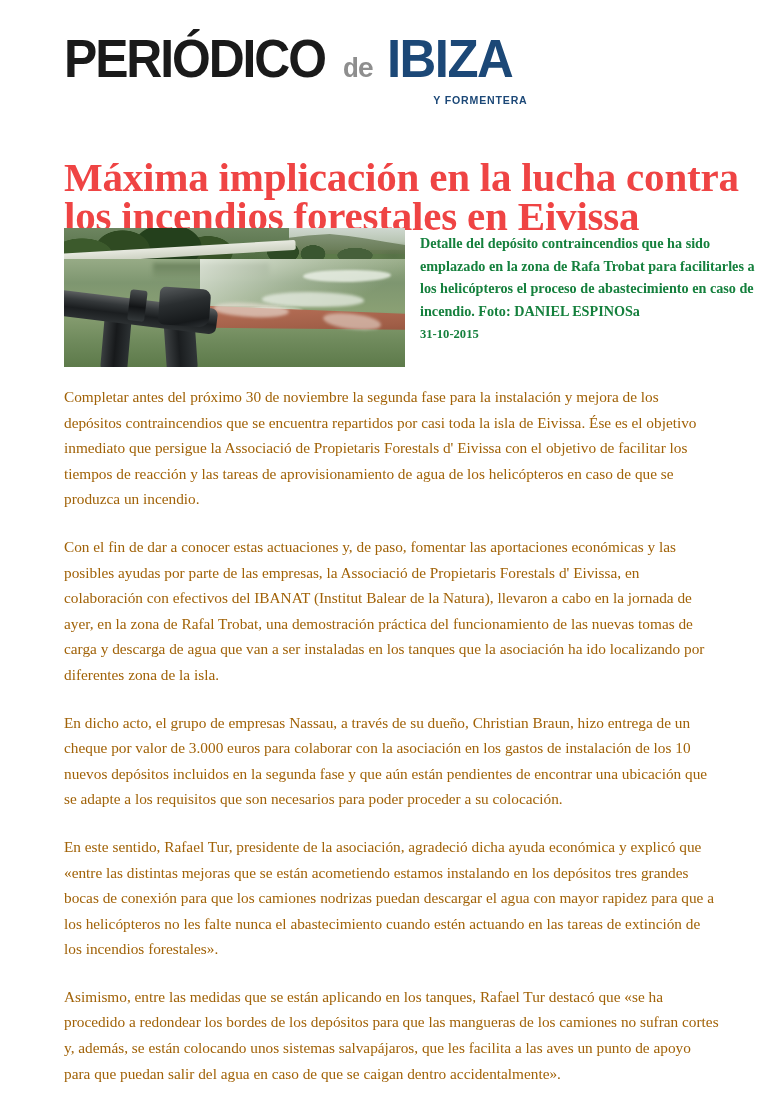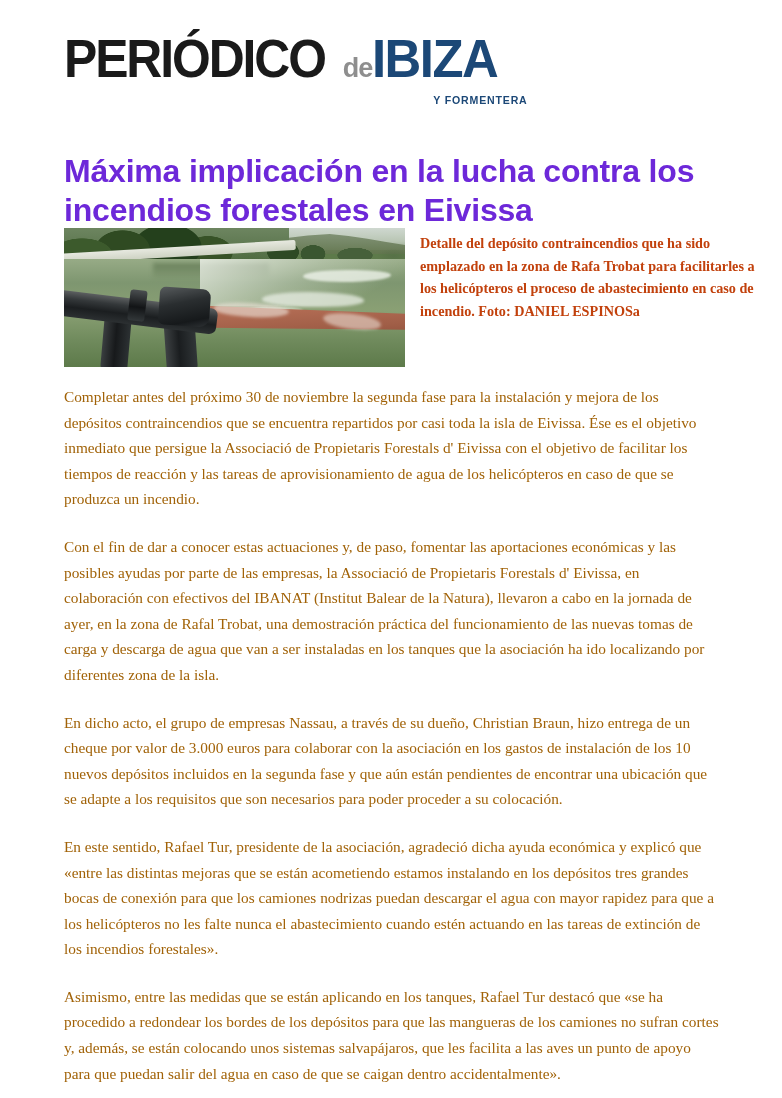--- a/index.html
+++ b/index.html
@@ -32,27 +32,27 @@
   .mh-periodico {
     font-family: "Liberation Sans", sans-serif;
     font-weight: bold;
     font-size: 53px;
     letter-spacing: -2.2px;
     color: #1a1a1a;
     transform: scaleX(0.94);
     transform-origin: left bottom;
   }
   .mh-de {
-    font-family: Liberation Sans, sans-serif;
+    font-family: Liberation Mono, monospace;
     font-weight: bold;
     font-size: 27px;
     color: #8e8e8e;
     letter-spacing: -1px;
     margin-left: 1px;
-    margin-right: 0;
+    margin-right: 14px;
   }
   .mh-ibiza {
     font-family: "Liberation Sans", sans-serif;
     font-weight: bold;
     font-size: 53px;
     letter-spacing: -1.6px;
     color: #1c4877;
     transform: scaleX(0.96);
     transform-origin: left bottom;
   }
@@ -68,26 +68,26 @@
     transform: scaleX(0.92);
     transform-origin: right top;
   }
 
   
   .headline {
     position: absolute;
     left: 64px;
     top: 131px;
     width: 690px;
-    font-family: Liberation Sans, sans-serif;
-    font-weight: bold;
-    font-size: 32px;
+    font-family: Liberation Serif, serif;
+    font-weight: bold;
+    font-size: 41px;
     line-height: 39px;
     letter-spacing: -0.2px;
-    color: #6d28d9;
+    color: #ef4444;
   }
 
   
   .photo {
     position: absolute;
     left: 64px;
     top: 228px;
     width: 341px;
     height: 139px;
     overflow: hidden;
@@ -249,21 +249,21 @@
   
   .caption {
     position: absolute;
     left: 420px;
     top: 232px;
     width: 340px;
     font-family: "Liberation Serif", serif;
     font-weight: bold;
     font-size: 14.2px;
     line-height: 22.5px;
-    color: #c2410c;
+    color: #15803d;
   }
   .caption-date {
     font-size: 12.6px;
     display: block;
     margin-top: 1px;
   }
 
   
   .article {
     position: absolute;
@@ -311,20 +311,21 @@
   <div class="ph-plank-hl2"></div>
   <div class="ph-pipe-down2"></div>
   <div class="ph-pipe-down"></div>
   <div class="ph-pipe-h"></div>
   <div class="ph-pipe-collar"></div>
   <div class="ph-pipe-elbow"></div>
 </div>
 
 <div class="caption">
   <span>Detalle del depósito contraincendios que ha sido emplazado en la zona de Rafa Trobat para facilitarles a los helicópteros el proceso de abastecimiento en caso de incendio. Foto: DANIEL ESPINOSa</span>
+  <span class="caption-date">31-10-2015</span>
 </div>
 
 <div class="article">
   <p>Completar antes del próximo 30 de noviembre la segunda fase para la instalación y mejora de los depósitos contraincendios que se encuentra repartidos por casi toda la isla de Eivissa. Ése es el objetivo inmediato que persigue la Associació de Propietaris Forestals d' Eivissa con el objetivo de facilitar los tiempos de reacción y las tareas de aprovisionamiento de agua de los helicópteros en caso de que se produzca un incendio.</p>
   <p>Con el fin de dar a conocer estas actuaciones y, de paso, fomentar las aportaciones económicas y las posibles ayudas por parte de las empresas, la Associació de Propietaris Forestals d' Eivissa, en colaboración con efectivos del IBANAT (Institut Balear de la Natura), llevaron a cabo en la jornada de ayer, en la zona de Rafal Trobat, una demostración práctica del funcionamiento de las nuevas tomas de carga y descarga de agua que van a ser instaladas en los tanques que la asociación ha ido localizando por diferentes zona de la isla.</p>
   <p>En dicho acto, el grupo de empresas Nassau, a través de su dueño, Christian Braun, hizo entrega de un cheque por valor de 3.000 euros para colaborar con la asociación en los gastos de instalación de los 10 nuevos depósitos incluidos en la segunda fase y que aún están pendientes de encontrar una ubicación que se adapte a los requisitos que son necesarios para poder proceder a su colocación.</p>
   <p>En este sentido, Rafael Tur, presidente de la asociación, agradeció dicha ayuda económica y explicó que «entre las distintas mejoras que se están acometiendo estamos instalando en los depósitos tres grandes bocas de conexión para que los camiones nodrizas puedan descargar el agua con mayor rapidez para que a los helicópteros no les falte nunca el abastecimiento cuando estén actuando en las tareas de extinción de los incendios forestales».</p>
   <p>Asimismo, entre las medidas que se están aplicando en los tanques, Rafael Tur destacó que «se ha procedido a redondear los bordes de los depósitos para que las mangueras de los camiones no sufran cortes y, además, se están colocando unos sistemas salvapájaros, que les facilita a las aves un punto de apoyo para que puedan salir del agua en caso de que se caigan dentro accidentalmente».</p>
 </div>
 

